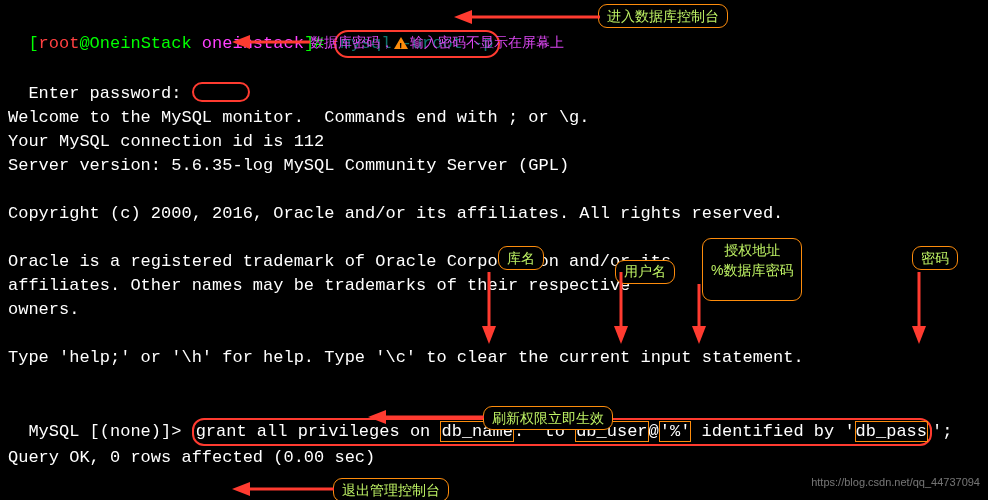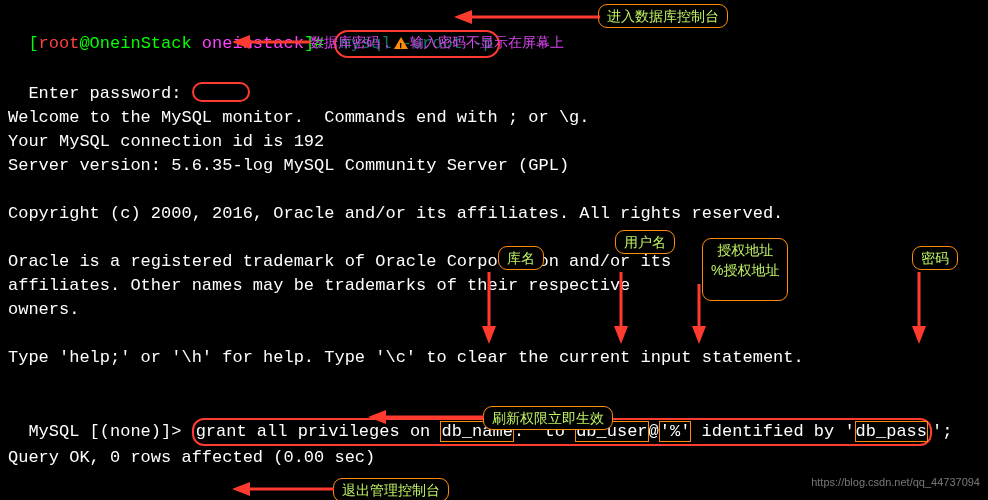--- a/index.html
+++ b/index.html
@@ -95,21 +95,21 @@
 
 <div class="line">
   <span class="green">[</span><span class="red">root</span><span class="green">@OneinStack </span><span class="magenta">oneinstack</span><span class="green">]# </span><span class="red-circle white">mysql -uroot -p</span>
 </div>
 
 <div class="line">
   <span>Enter password:</span> <span class="empty-circle"></span>
 </div>
 
 <div class="line">Welcome to the MySQL monitor.  Commands end with ; or \g.</div>
-<div class="line">Your MySQL connection id is 192</div>
+<div class="line">Your MySQL connection id is 112</div>
 <div class="line">Server version: 5.6.35-log MySQL Community Server (GPL)</div>
 <div class="line">&nbsp;</div>
 <div class="line">Copyright (c) 2000, 2016, Oracle and/or its affiliates. All rights reserved.</div>
 <div class="line">&nbsp;</div>
 <div class="line">Oracle is a registered trademark of Oracle Corporation and/or its</div>
 <div class="line">affiliates. Other names may be trademarks of their respective</div>
 <div class="line">owners.</div>
 <div class="line">&nbsp;</div>
 <div class="line">Type 'help;' or '\h' for help. Type '\c' to clear the current input statement.</div>
 <div class="line">&nbsp;</div>
@@ -137,29 +137,29 @@
   <line x1="78" y1="9" x2="14" y2="9" stroke="#ff3b30" stroke-width="3"></line>
   <polygon points="0,9 18,2 18,16" fill="#ff3b30"></polygon>
 </svg>
 
 <div class="callout" style="left:498px; top:246px;">库名</div>
 <svg class="arrow" style="left:480px; top:272px;" width="18" height="72">
   <line x1="9" y1="0" x2="9" y2="58" stroke="#ff3b30" stroke-width="3"></line>
   <polygon points="9,72 2,54 16,54" fill="#ff3b30"></polygon>
 </svg>
 
-<div class="callout" style="left:615px; top:230px;">用户名</div>
+<div class="callout" style="left:615px; top:260px;font-family:Liberation Mono, monospace;">用户名</div>
 <svg class="arrow" style="left:612px; top:272px;" width="18" height="72">
   <line x1="9" y1="0" x2="9" y2="58" stroke="#ff3b30" stroke-width="3"></line>
   <polygon points="9,72 2,54 16,54" fill="#ff3b30"></polygon>
 </svg>
 
 <div class="callout" style="left:702px; top:238px; text-align:center; padding:1px 8px 20px;">
   <div>授权地址</div>
-  <div>%授权地址</div>
+  <div>%数据库密码</div>
 </div>
 <svg class="arrow" style="left:690px; top:284px;" width="18" height="60">
   <line x1="9" y1="0" x2="9" y2="46" stroke="#ff3b30" stroke-width="3"></line>
   <polygon points="9,60 2,42 16,42" fill="#ff3b30"></polygon>
 </svg>
 
 <div class="callout" style="left:912px; top:246px;">密码</div>
 <svg class="arrow" style="left:910px; top:272px;" width="18" height="72">
   <line x1="9" y1="0" x2="9" y2="58" stroke="#ff3b30" stroke-width="3"></line>
   <polygon points="9,72 2,54 16,54" fill="#ff3b30"></polygon>

